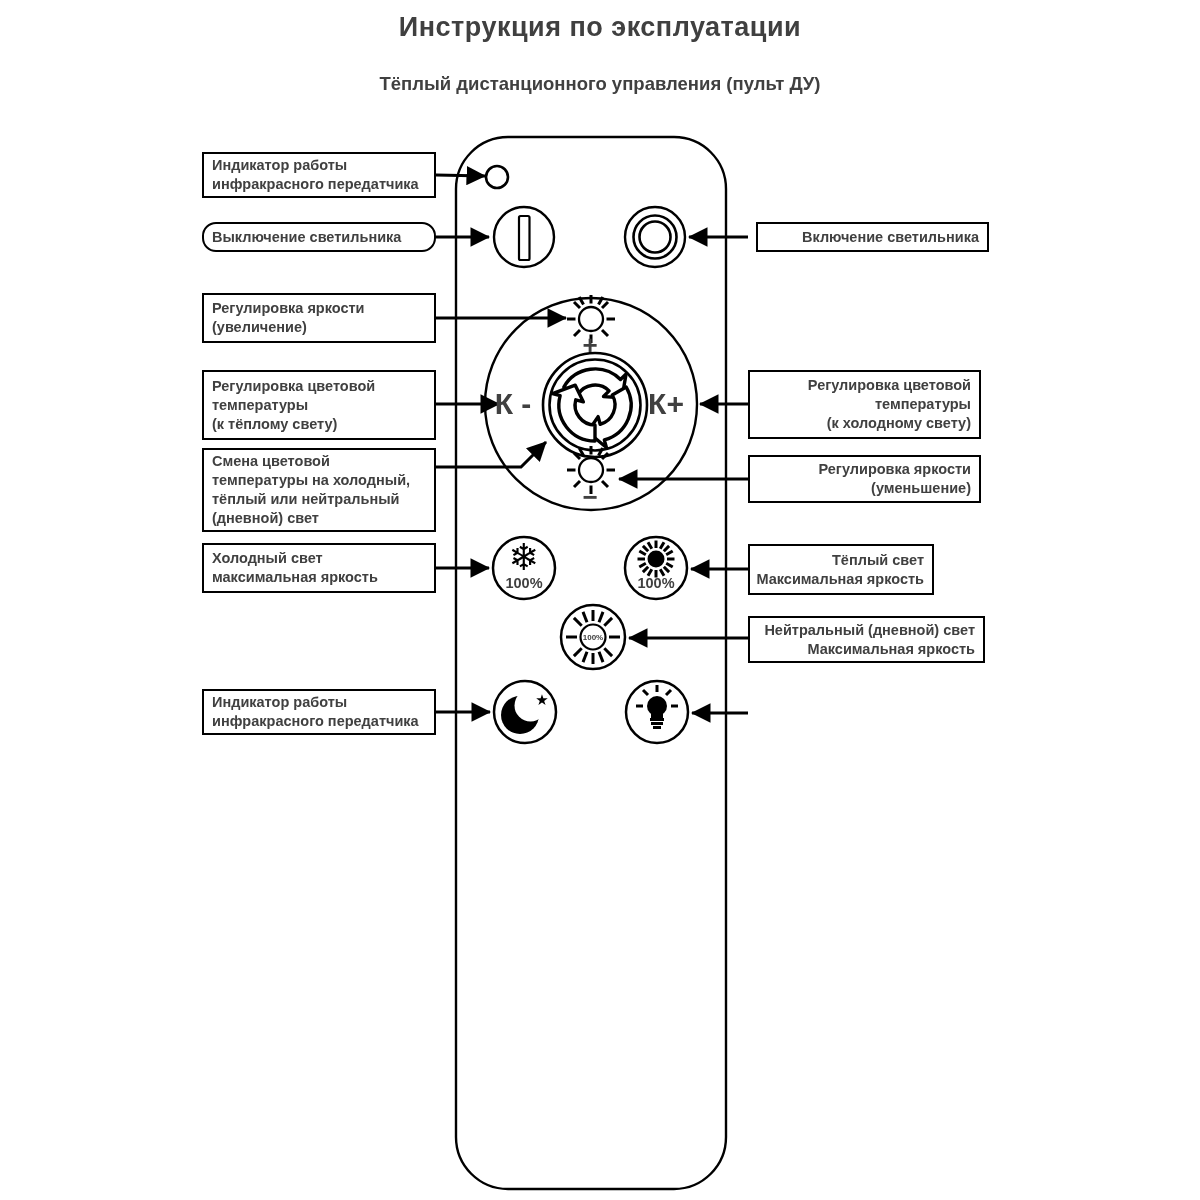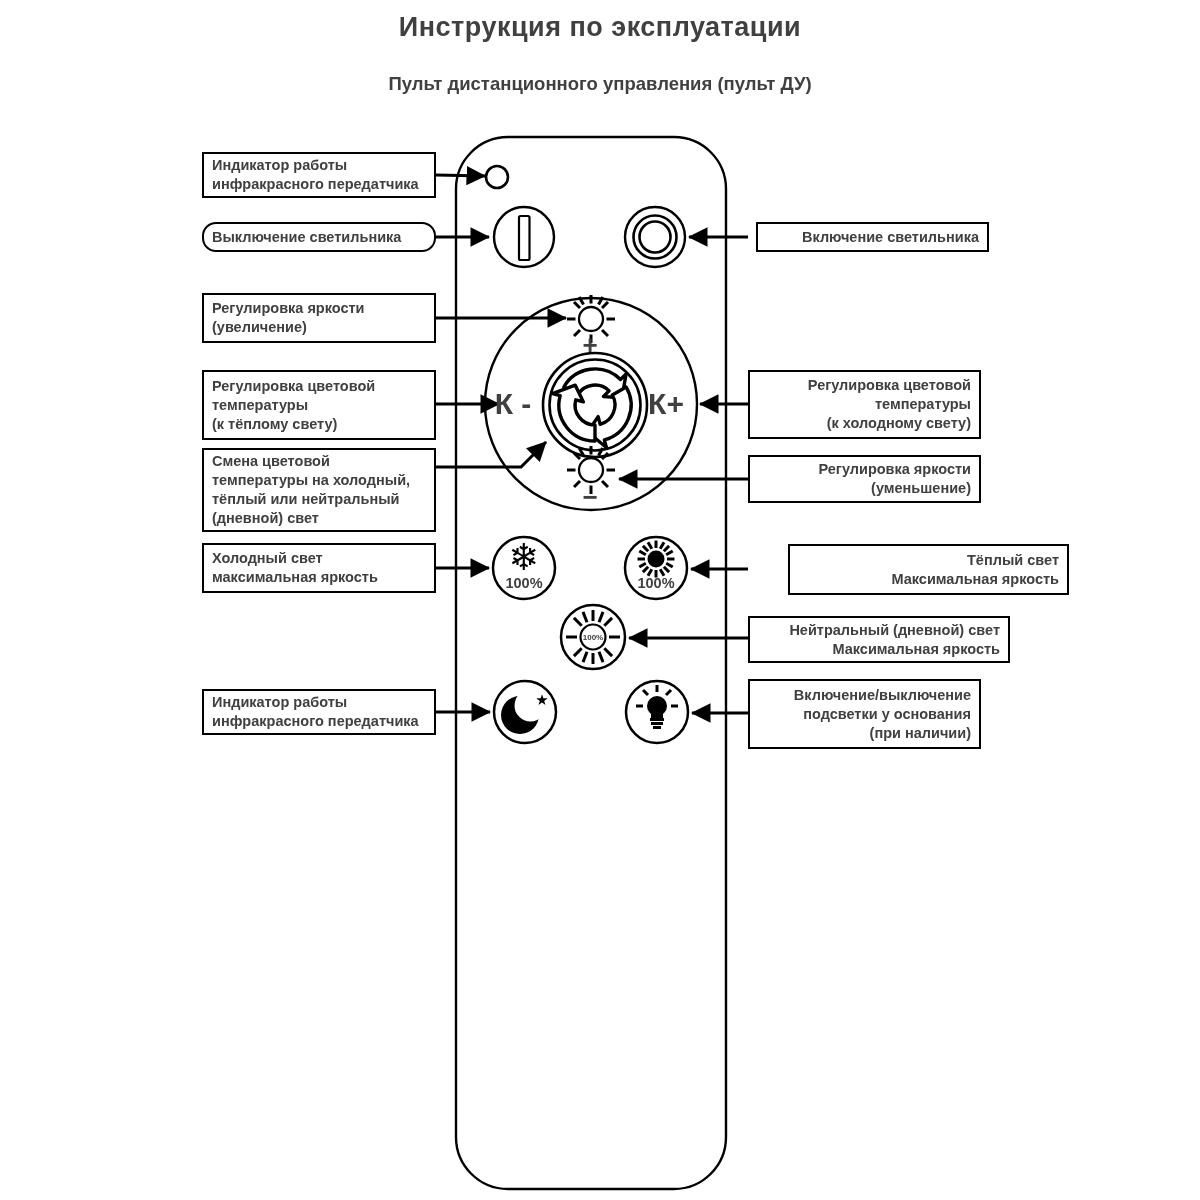--- a/index.html
+++ b/index.html
@@ -21,21 +21,21 @@
   .pct-small{font-size:8px;}
   svg.overlay{position:absolute;left:0;top:0;}
   svg.overlay line, svg.overlay polyline{stroke:#000;stroke-width:3;fill:none;}
 </style>
 </head>
 <body>
 
 <div class="stage">
 
   <div class="page-title">Инструкция по эксплуатации</div>
-  <div class="page-subtitle">Пульт дистанционного управления (пульт ДУ)</div>
+  <div class="page-subtitle">Тёплый дистанционного управления (пульт ДУ)</div>
 
   <svg class="overlay" width="1200" height="1200" viewBox="0 0 1200 1200">
     <defs>
       <marker id="ah" viewBox="0 0 10 10" refX="9.5" refY="5" markerWidth="6.5" markerHeight="6.5" orient="auto-start-reverse" markerUnits="strokeWidth">
         <path d="M0,0 L10,5 L0,10 Z" fill="#000"></path>
       </marker>
     </defs>
 
     <rect x="456" y="137" width="270" height="1052" rx="52" fill="#fff" stroke="#000" stroke-width="2.4"></rect>
 
@@ -205,27 +205,24 @@
 (дневной) свет</div>
   <div class="box left" style="left:202px;top:689px;width:234px;height:46px;">Индикатор работы
 инфракрасного передатчика</div>
 
   <div class="box right" style="left:748px;top:222px;width:233px;height:30px;margin-left:8px;">Включение светильника</div>
   <div class="box right" style="left:748px;top:370px;width:233px;height:69px;">Регулировка цветовой
 температуры
 (к холодному свету)</div>
   <div class="box right" style="left:748px;top:455px;width:233px;height:48px;">Регулировка яркости
 (уменьшение)</div>
-  <div class="box right" style="left:788px;top:544px;width:281px;height:51px;">Тёплый свет
+  <div class="box right" style="left:748px;top:544px;width:186px;height:51px;">Тёплый свет
 Максимальная яркость</div>
-  <div class="box right" style="left:748px;top:616px;width:262px;height:47px;">Нейтральный (дневной) свет
+  <div class="box right" style="left:748px;top:616px;width:237px;height:47px;">Нейтральный (дневной) свет
 Максимальная яркость</div>
-  <div class="box right" style="left:748px;top:679px;width:233px;height:70px;">Включение/выключение
-подсветки у основания
-(при наличии)</div>
 
   <div class="rlabel k-label" style="left:473px;top:387px;width:80px;">К -</div>
   <div class="rlabel k-label" style="left:626px;top:387px;width:80px;">К+</div>
   <div class="rlabel pm-label" style="left:570px;top:330px;width:40px;">+</div>
   <div class="rlabel pm-label" style="left:570px;top:482px;width:40px;">−</div>
   <div class="rlabel pct" style="left:484px;top:575px;width:80px;">100%</div>
   <div class="rlabel pct" style="left:616px;top:575px;width:80px;">100%</div>
   <div class="rlabel pct-small" style="left:573px;top:632.5px;width:40px;">100%</div>
 
 </div>

